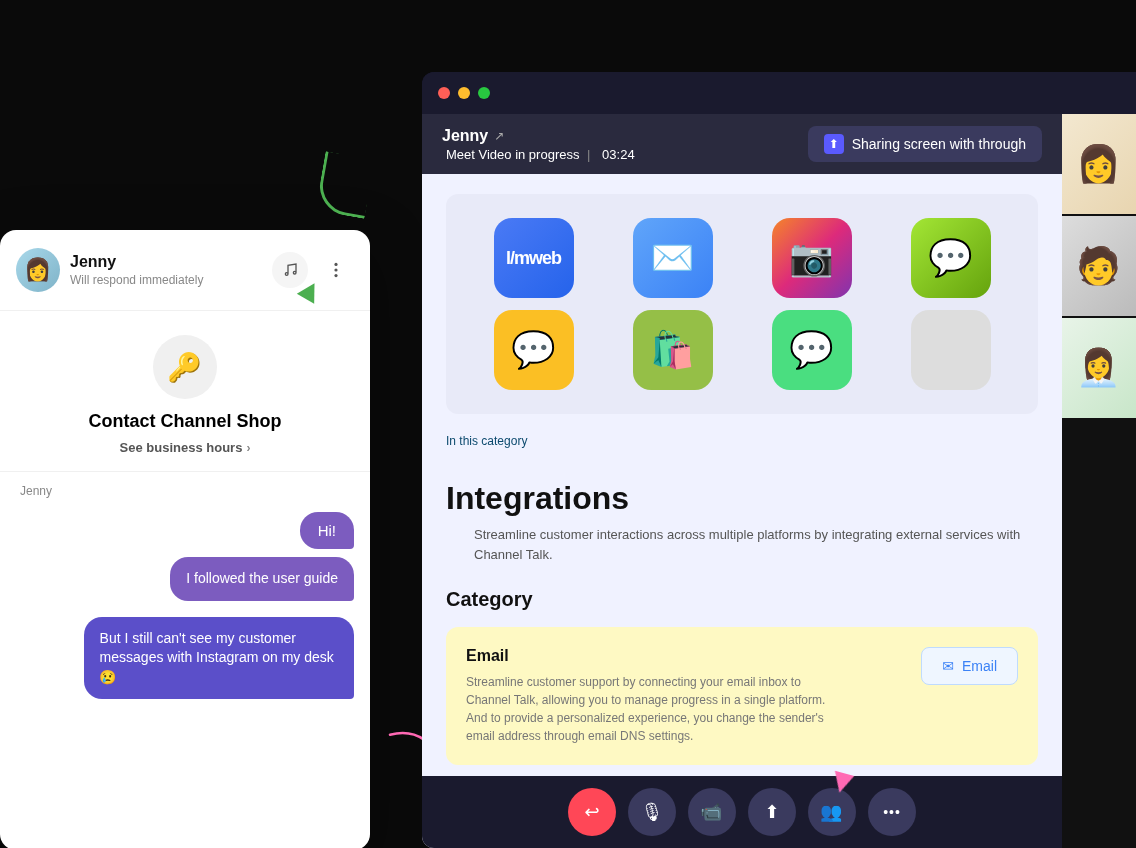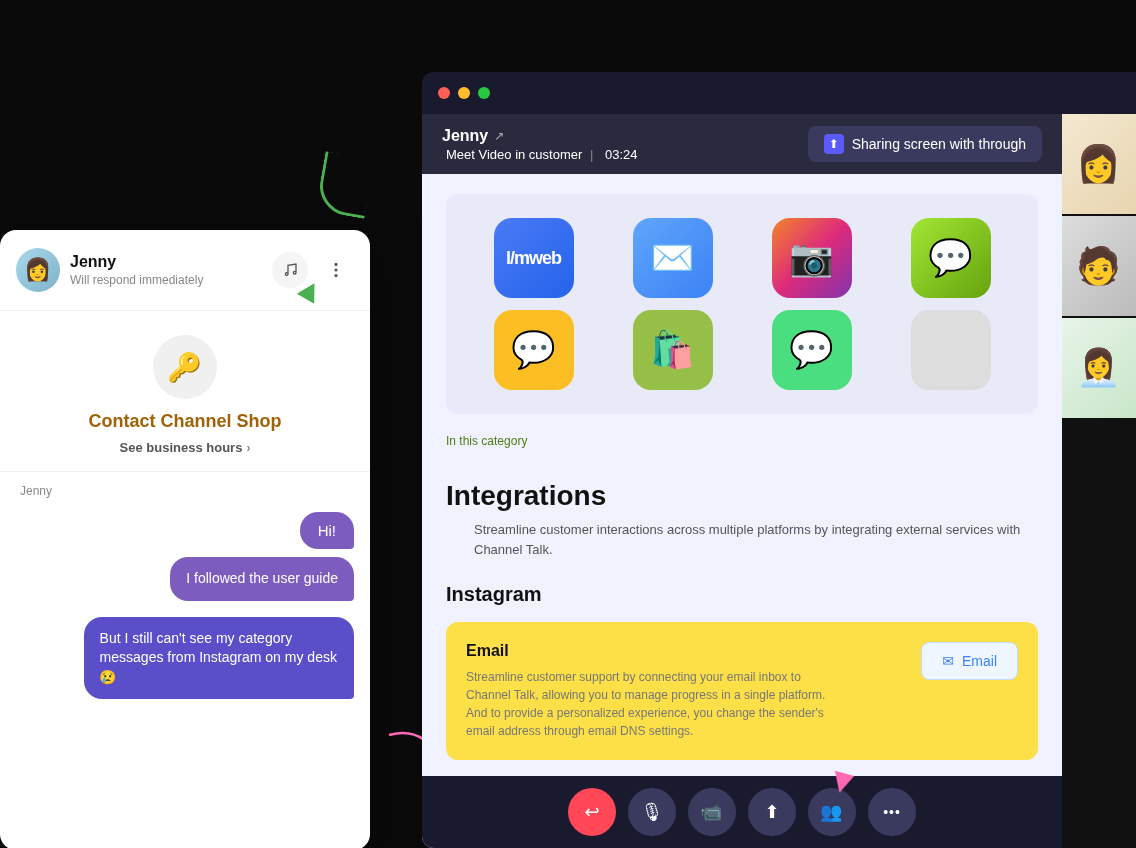--- a/index.html
+++ b/index.html
@@ -99,21 +99,21 @@
       display: flex;
       align-items: center;
       justify-content: center;
       font-size: 28px;
       margin-bottom: 12px;
     }
 
     .shop-name {
       font-size: 18px;
       font-weight: 700;
-      color: #a16207;
+      color: #000000;
       margin-bottom: 8px;
     }
 
     .shop-hours {
       display: flex;
       align-items: center;
       gap: 4px;
       font-size: 13px;
       color: #555;
       cursor: pointer;
@@ -321,27 +321,27 @@
     .app-icon.email { background: linear-gradient(135deg, #60a5fa, #3b82f6); }
     .app-icon.instagram { background: linear-gradient(135deg, #f58529, #dd2a7b, #8134af); }
     .app-icon.groupchat { background: linear-gradient(135deg, #a3e635, #65a30d); }
     .app-icon.bubble { background: #fbbf24; }
     .app-icon.shopify { background: #95bf47; }
     .app-icon.imessage { background: #4ade80; }
     .app-icon.empty { background: #ddd; }
 
     .integrations-label {
       font-size: 12px;
-      color: #4d7c0f;
+      color: #0c4a6e;
       font-weight: 500;
       margin-bottom: 4px;
     }
 
     .integrations-title {
-      font-size: 28px;
+      font-size: 32px;
       font-weight: 700;
       color: #111;
       margin-bottom: 8px;
       margin-top: 32px;
     }
 
     .integrations-desc {
       font-size: 13px;
       color: #555;
       line-height: 1.5;
@@ -350,21 +350,21 @@
     }
 
     .category-label {
       font-size: 20px;
       font-weight: 700;
       color: #111;
       margin-bottom: 16px;
     }
 
     .email-card {
-      background: #fde047;
+      background: #fef9c3;
       border-radius: 12px;
       padding: 20px;
       display: flex;
       justify-content: space-between;
       align-items: flex-start;
     }
 
     .email-card-info h3 {
       font-size: 16px;
       font-weight: 700;
@@ -537,21 +537,21 @@
 
     <div class="hi-bubble">
       <div class="hi-msg">Hi!</div>
     </div>
 
     <div class="msg-row-right">
       <div class="msg-bubble from-user">I followed the user guide</div>
     </div>
 
     <div class="msg-row-right">
-      <div class="msg-bubble from-user-alt">But I still can't see my category messages from Instagram on my desk 😢</div>
+      <div class="msg-bubble from-user-alt">But I still can't see my customer messages with Instagram on my desk 😢</div>
     </div>
   </div>
 </div>
 
 <div class="green-curve"></div>
 
 <svg class="pink-swirl" viewBox="0 0 160 120" xmlns="http://www.w3.org/2000/svg">
   <path d="M 20 20 Q 60 10 80 50 Q 100 90 140 80 Q 160 75 155 100" fill="none" stroke="#ff69b4" stroke-width="3" stroke-linecap="round"></path>
   <polygon points="148,108 160,96 162,112" fill="#ff69b4"></polygon>
 </svg>
@@ -569,21 +569,21 @@
     <div class="video-main">
 
       <div class="video-header">
         <div class="video-caller-info">
           <div>
             <div style="display:flex;align-items:center;gap:6px;">
               <span class="caller-name">Jenny</span>
               <span class="external-link-icon">↗</span>
             </div>
             <div class="video-meta">
-              <span>Meet Video in customer</span>
+              <span>Meet Video in progress</span>
               <span style="color:#888;margin:0 4px;">|</span>
               <span>03:24</span>
             </div>
           </div>
         </div>
         <div class="share-screen-badge">
           <div class="share-icon">⬆</div>
           <span>Sharing screen with through</span>
         </div>
       </div>
@@ -614,21 +614,21 @@
           <div class="app-icon imessage">
             <span>💬</span>
           </div>
           <div class="app-icon empty"></div>
         </div>
 
         <div class="integrations-label">In this category</div>
         <div class="integrations-title">Integrations</div>
         <div class="integrations-desc">Streamline customer interactions across multiple platforms by integrating external services with Channel Talk.</div>
 
-        <div class="category-label">Instagram</div>
+        <div class="category-label">Category</div>
 
         <div class="email-card">
           <div class="email-card-info">
             <h3>Email</h3>
             <p>Streamline customer support by connecting your email inbox to Channel Talk, allowing you to manage progress in a single platform. And to provide a personalized experience, you change the sender's email address through email DNS settings.</p>
           </div>
           <button class="email-button">
             <span>✉</span>
             <span>Email</span>
           </button>

